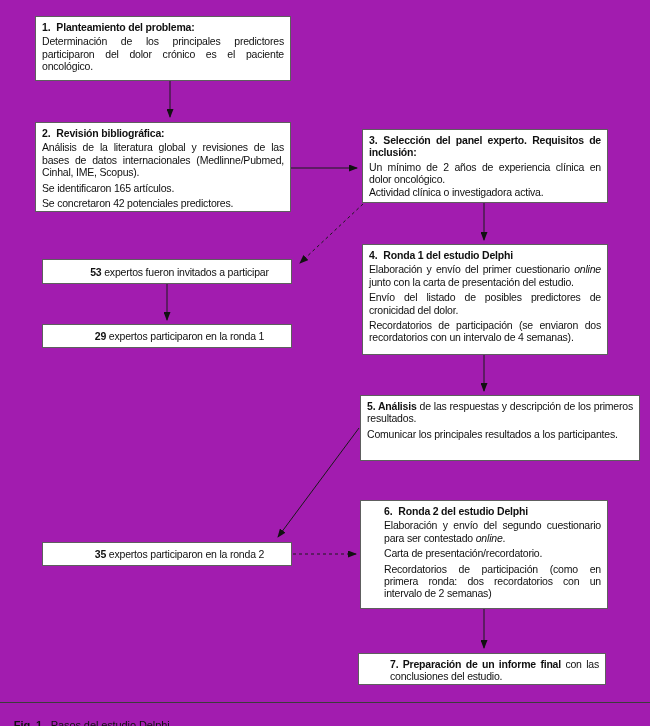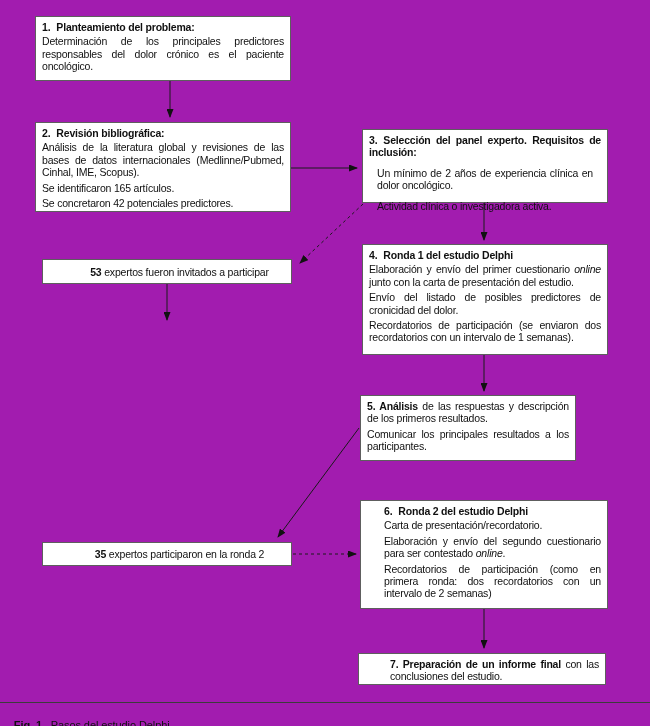--- a/index.html
+++ b/index.html
@@ -7,21 +7,21 @@
     position:relative;width:650px;height:726px;background:#a21caf;
     font-family:"Liberation Sans",sans-serif;color:#101010;overflow:hidden;
   }
   .fbox{
     position:absolute;box-sizing:border-box;border:1px solid #5e5e5e;background:#fff;
     padding:4px 6px;font-size:10.5px;line-height:12.4px;letter-spacing:-0.2px;
     text-align:justify;
   }
   .fbox p{margin:0 0 3px 0;}
   .fbox p:last-child{margin-bottom:0;}
-  .fbox p.tight{margin:8px;}
+  .fbox p.tight{margin:0;}
   .btitle{font-weight:bold;margin:0 0 2px 0;}
   .bnum{font-weight:bold;margin-right:6px;}
   .sbox{
     position:absolute;box-sizing:border-box;border:1px solid #5e5e5e;background:#fff;
     font-size:10.5px;letter-spacing:-0.2px;
     display:flex;align-items:center;justify-content:center;white-space:pre;
   }
   .sbox .num{font-weight:bold;padding-left:25px;}
   svg.connectors{position:absolute;left:0;top:0;width:650px;height:726px;pointer-events:none;}
   .rule{position:absolute;left:0;top:702px;width:650px;height:0;border-top:1px solid #3c3c3c;}
@@ -46,61 +46,64 @@
     <line x1="167" y1="283" x2="167" y2="320" stroke="#1a1a1a" stroke-width="1" marker-end="url(#ah)"></line>
     <line x1="484" y1="203" x2="484" y2="240" stroke="#1a1a1a" stroke-width="1" marker-end="url(#ah)"></line>
     <line x1="484" y1="355" x2="484" y2="391" stroke="#1a1a1a" stroke-width="1" marker-end="url(#ah)"></line>
     <line x1="359" y1="428" x2="278" y2="537" stroke="#1a1a1a" stroke-width="1" marker-end="url(#ah)"></line>
     <line x1="293" y1="554" x2="356" y2="554" stroke="#1a1a1a" stroke-width="1" stroke-dasharray="3 3" marker-end="url(#ah)"></line>
     <line x1="484" y1="609" x2="484" y2="648" stroke="#1a1a1a" stroke-width="1" marker-end="url(#ah)"></line>
   </svg>
 
   <div class="fbox" style="left:35px;top:16px;width:256px;height:65px;">
     <div class="btitle"><span class="bnum">1.</span><span>Planteamiento del problema:</span></div>
-    <p>Determinación de los principales predictores responsables del dolor crónico es el paciente oncológico.</p>
+    <p>Determinación de los principales predictores participaron del dolor crónico es el paciente oncológico.</p>
   </div>
 
   <div class="fbox" style="left:35px;top:122px;width:256px;height:90px;">
     <div class="btitle"><span class="bnum">2.</span><span>Revisión bibliográfica:</span></div>
     <p>Análisis de la literatura global y revisiones de las bases de datos internacionales (Medlinne/Pubmed, Cinhal, IME, Scopus).</p>
     <p>Se identificaron 165 artículos.</p>
     <p>Se concretaron 42 potenciales predictores.</p>
   </div>
 
   <div class="fbox" style="left:362px;top:129px;width:246px;height:74px;">
     <div class="btitle"><span class="bnum">3.</span><span>Selección del panel experto. Requisitos de inclusión:</span></div>
     <p class="tight">Un mínimo de 2 años de experiencia clínica en dolor oncológico.</p>
     <p class="tight">Actividad clínica o investigadora activa.</p>
   </div>
 
   <div class="sbox" style="left:42px;top:259px;width:250px;height:25px;">
     <span class="num">53</span><span> expertos fueron invitados a participar</span>
   </div>
 
+  <div class="sbox" style="left:42px;top:324px;width:250px;height:24px;">
+    <span class="num">29</span><span> expertos participaron en la ronda 1</span>
+  </div>
 
   <div class="fbox" style="left:362px;top:244px;width:246px;height:111px;">
     <div class="btitle"><span class="bnum">4.</span><span>Ronda 1 del estudio Delphi</span></div>
     <p><span>Elaboración y envío del primer cuestionario </span><i>online</i><span> junto con la carta de presentación del estudio.</span></p>
     <p>Envío del listado de posibles predictores de cronicidad del dolor.</p>
-    <p>Recordatorios de participación (se enviaron dos recordatorios con un intervalo de 1 semanas).</p>
+    <p>Recordatorios de participación (se enviaron dos recordatorios con un intervalo de 4 semanas).</p>
   </div>
 
-  <div class="fbox" style="left:360px;top:395px;width:216px;height:66px;">
+  <div class="fbox" style="left:360px;top:395px;width:280px;height:66px;">
     <p><b>5.  Análisis</b><span> de las respuestas y descripción de los primeros resultados.</span></p>
     <p>Comunicar los principales resultados a los participantes.</p>
   </div>
 
   <div class="sbox" style="left:42px;top:542px;width:250px;height:24px;">
     <span class="num">35</span><span> expertos participaron en la ronda 2</span>
   </div>
 
   <div class="fbox" style="left:360px;top:500px;width:248px;height:109px;padding-left:23px;">
     <div class="btitle"><span class="bnum">6.</span><span>Ronda 2 del estudio Delphi</span></div>
+    <p><span>Elaboración y envío del segundo cuestionario para ser contestado </span><i>online</i><span>.</span></p>
     <p>Carta de presentación/recordatorio.</p>
-    <p><span>Elaboración y envío del segundo cuestionario para ser contestado </span><i>online</i><span>.</span></p>
     <p>Recordatorios de participación (como en primera ronda: dos recordatorios con un intervalo de 2 semanas)</p>
   </div>
 
   <div class="fbox" style="left:358px;top:653px;width:248px;height:32px;padding-left:31px;">
     <p><b>7.  Preparación de un informe final</b><span> con las conclusiones del estudio.</span></p>
   </div>
 
   <div class="rule"></div>
 
   <div class="caption">

